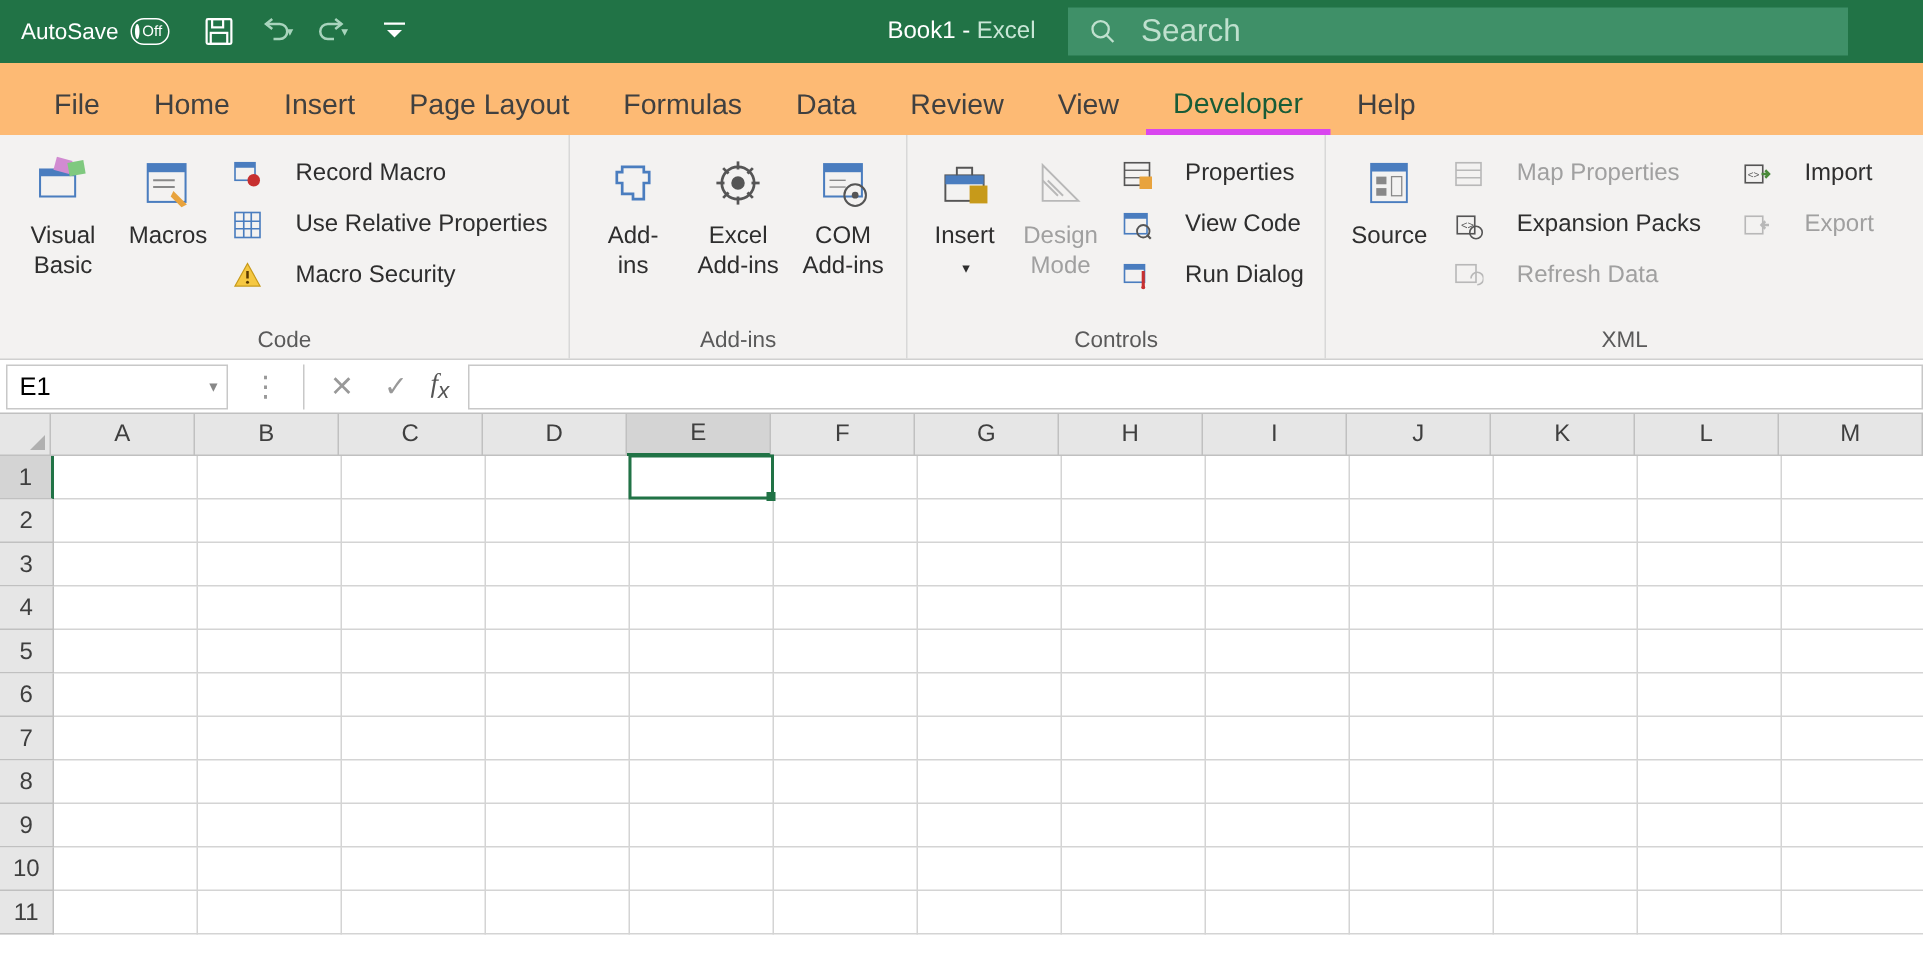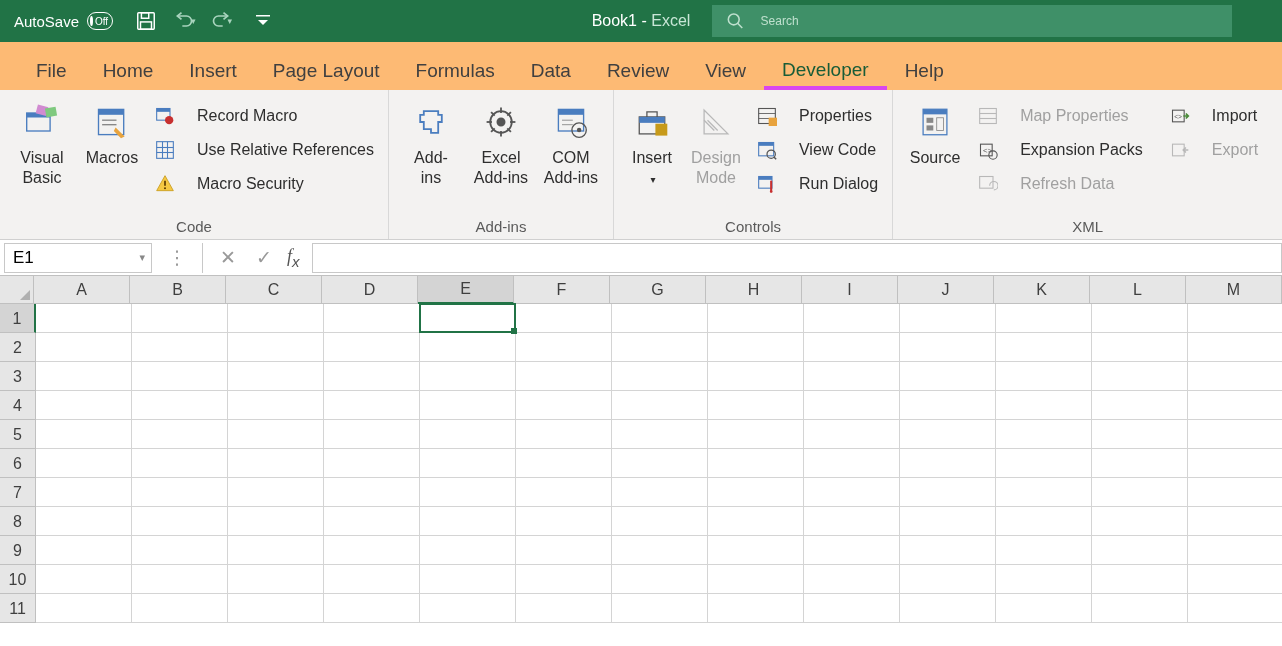--- a/index.html
+++ b/index.html
@@ -10,21 +10,21 @@
 .autosave { display:flex; align-items:center; gap:8px; margin-left:14px; font-size:15px; }
 .toggle { width:26px; height:18px; border:1.5px solid #fff; border-radius:10px; display:flex; align-items:center; padding:0 4px 0 2px; gap:2px; }
 .toggle-knob { width:10px; height:10px; background:#fff; border-radius:50%; }
 .toggle-text { font-size:10px; color:#fff; }
 .qat { display:flex; align-items:center; gap:12px; margin-left:20px; }
 .qat-icon { width:26px; height:26px; display:flex; align-items:center; justify-content:center; cursor:pointer; }
 .qat-dd { font-size:9px; color:#a8d4bd; margin-left:-6px; }
 .title-center { position:absolute; left:50%; transform:translateX(-50%); font-size:16px; }
 .title-center .app { color:#c8e6d6; }
 .searchbox { position:absolute; right:50px; width:520px; height:32px; background:#3f9068; display:flex; align-items:center; padding:0 14px; gap:16px; }
-.searchbox input { background:transparent; border:none; outline:none; color:#bfe0ce; font-size:12px; width:100%; }
+.searchbox input { background:transparent; border:none; outline:none; color:#bfe0ce; font-size:21px; width:100%; }
 .searchbox input::placeholder { color:#bfe0ce; }
 
 
 .tabs { height:48px; background:#fdba74; display:flex; align-items:flex-end; padding:0 18px; }
 .tab { padding:10px 18px 8px 18px; font-size:19px; color:#404040; cursor:pointer; }
 .tab.active { color:#185c37; border-bottom:4px solid #d946ef; padding-bottom:5px; }
 
 
 .ribbon { height:150px; background:#f3f2f1; display:flex; border-bottom:1px solid #d0d0d0; }
 .group { display:flex; flex-direction:column; justify-content:space-between; padding:8px 10px 4px 10px; border-right:1px solid #d8d8d8; }
@@ -174,21 +174,21 @@
         <div class="smallbtn">
           <div class="smallbtn-icon">
             <svg width="20" height="20" viewBox="0 0 24 24" stroke="#4a7dbf" stroke-width="1.3" fill="none">
                 <rect x="2" y="2" width="20" height="20"></rect>
                 <line x1="2" y1="9" x2="22" y2="9"></line>
                 <line x1="2" y1="15" x2="22" y2="15"></line>
                 <line x1="9" y1="2" x2="9" y2="22"></line>
                 <line x1="15" y1="2" x2="15" y2="22"></line>
               </svg>
           </div>
-          <span>Use Relative References</span>
+          <span>Use Relative Properties</span>
         </div>
         <div class="smallbtn">
           <div class="smallbtn-icon">
             <svg width="20" height="20" viewBox="0 0 24 24">
                 <path d="M12 2 L22 20 L2 20 Z" fill="#f5c842" stroke="#c79a1a" stroke-width="1"></path>
                 <line x1="12" y1="8" x2="12" y2="14" stroke="#5a3a00" stroke-width="2"></line>
                 <circle cx="12" cy="17" r="1.2" fill="#5a3a00"></circle>
               </svg>
           </div>
           <span>Macro Security</span>

